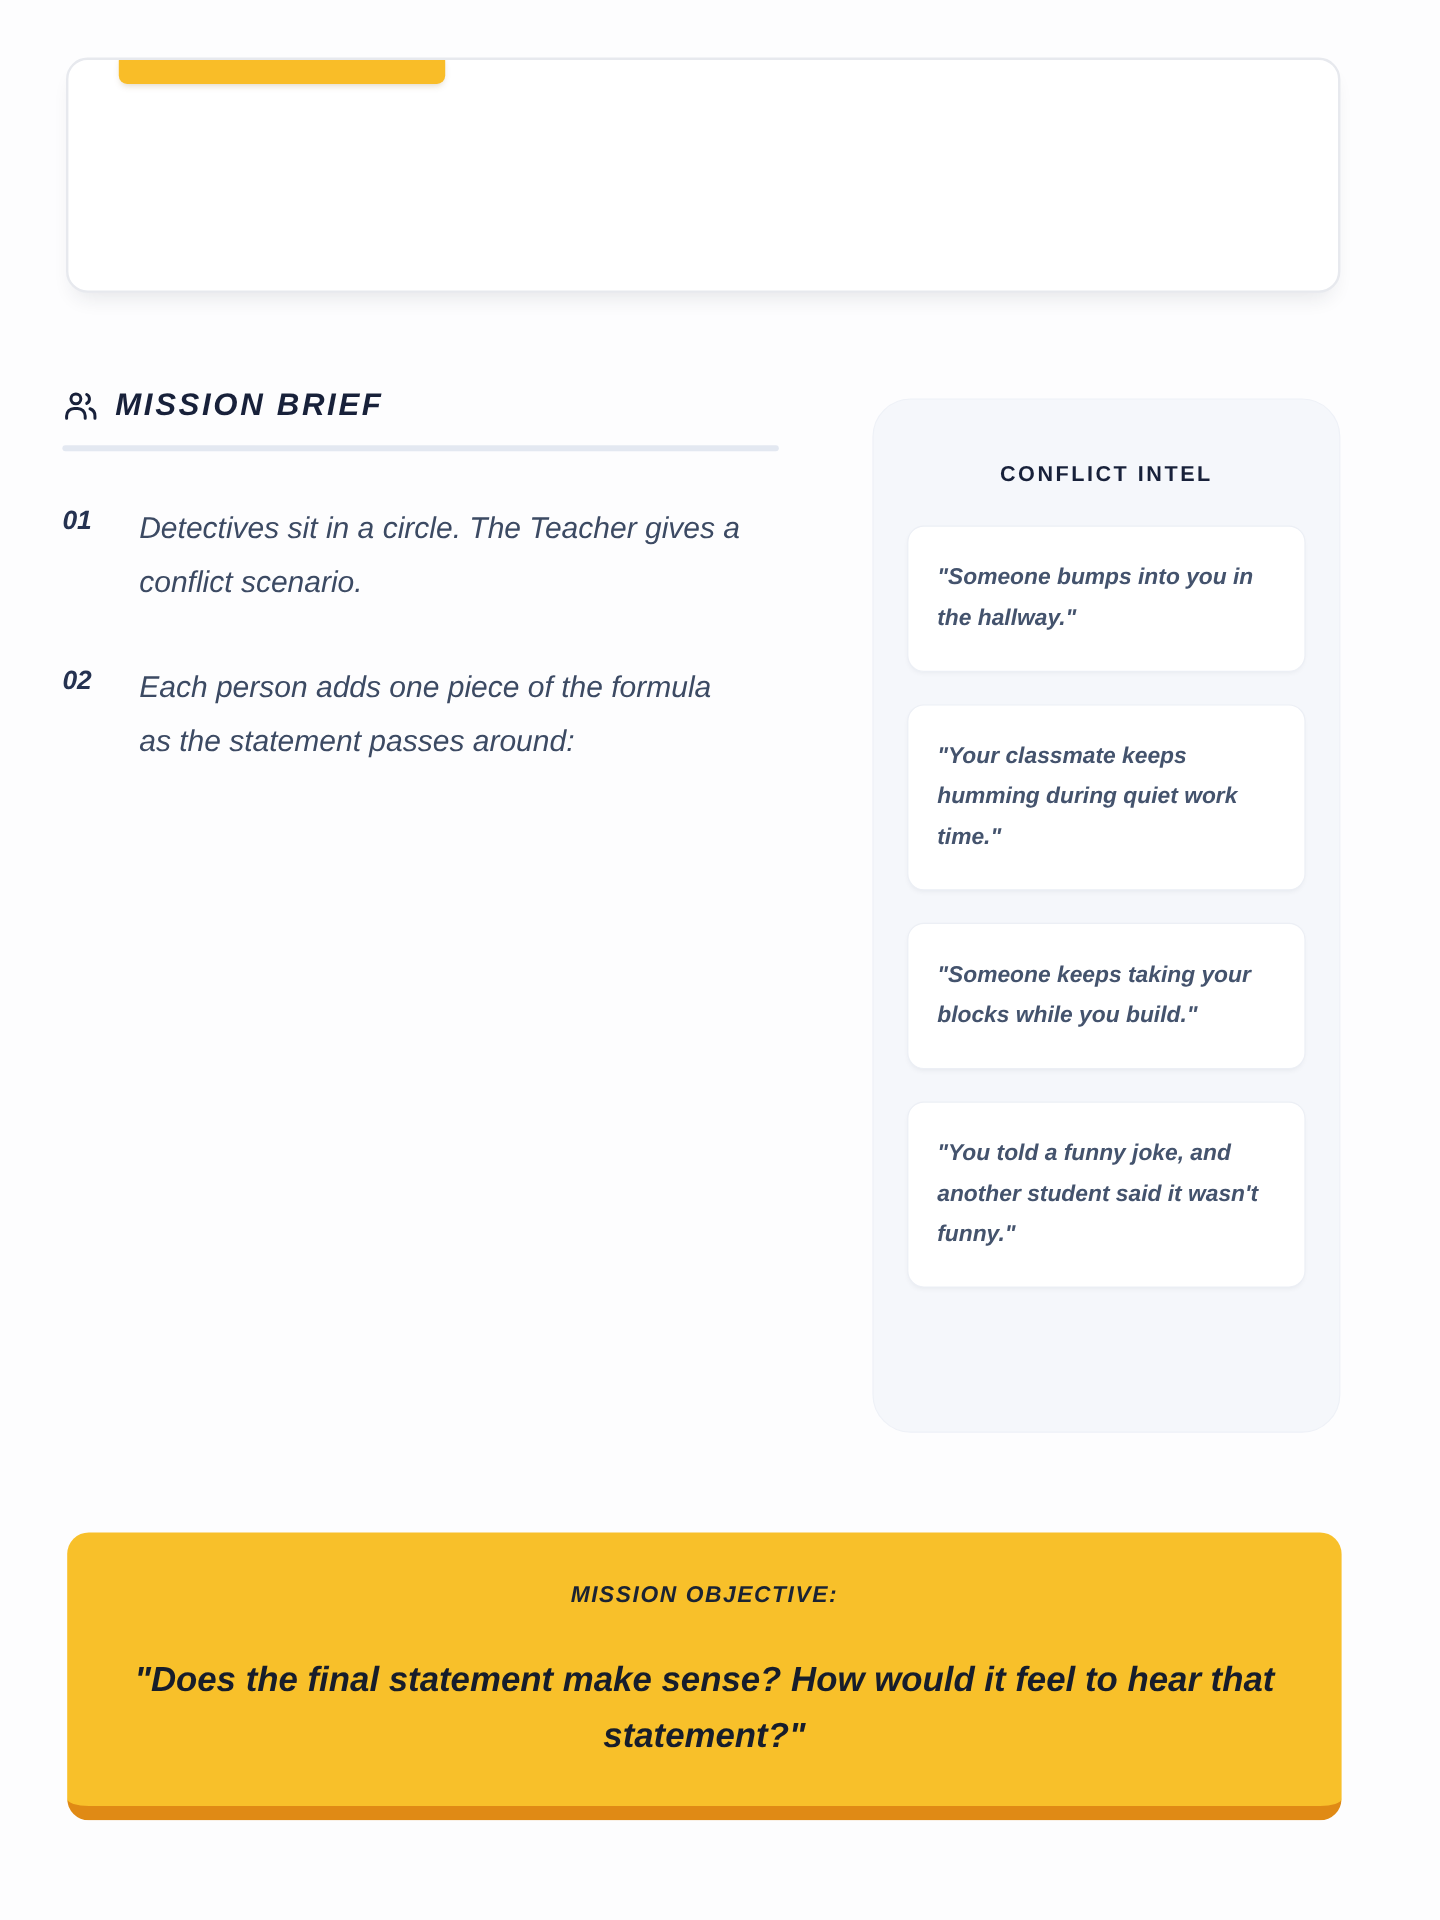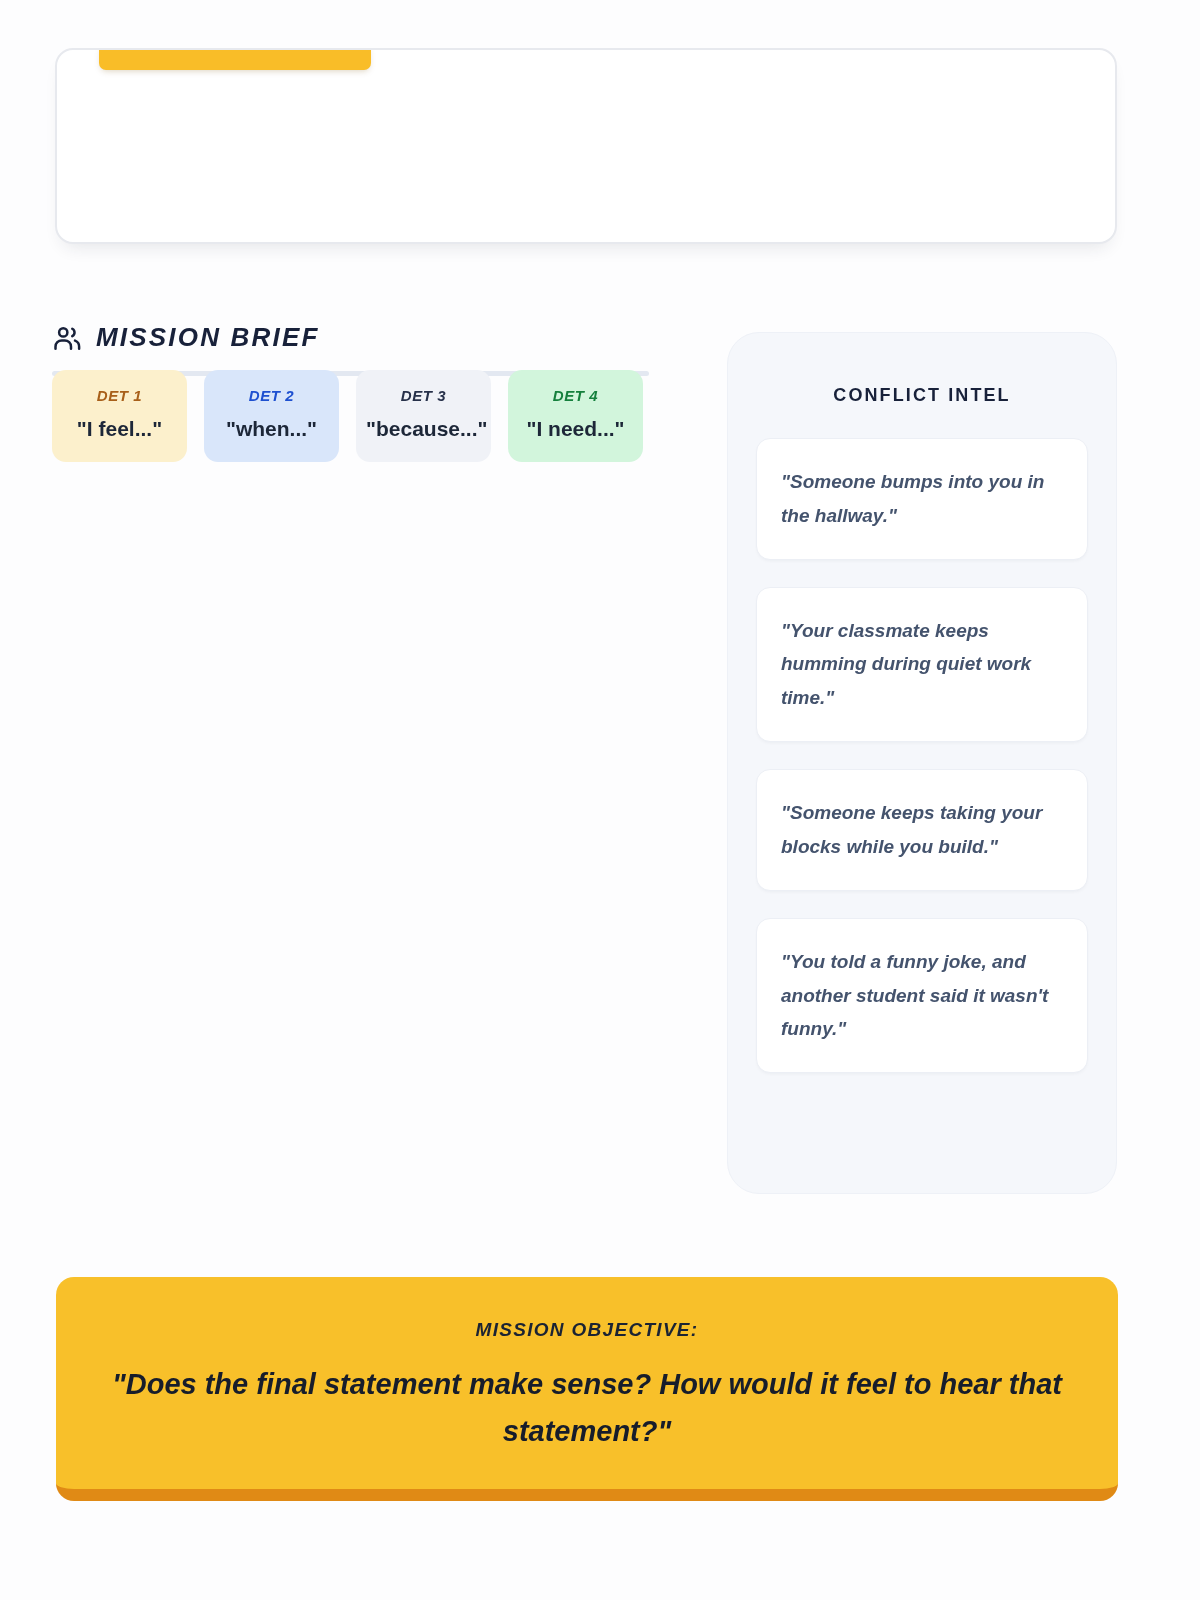--- a/index.html
+++ b/index.html
@@ -166,21 +166,21 @@
     border-bottom: 12px solid #e08a15;
     padding: 42px 54px 34px;
     text-align: center;
   }
   .objective-label {
     font-size: 19px;
     font-weight: bold;
     font-style: italic;
     letter-spacing: 1.3px;
     color: #1b2333;
-    margin-bottom: 20px;
+    margin-bottom: 36px;
   }
   .objective-text {
     font-size: 29px;
     font-weight: bold;
     font-style: italic;
     line-height: 1.62;
     color: #171d2b;
   }
 </style>
 </head>
@@ -198,39 +198,31 @@
         <circle cx="9" cy="7.5" r="3.3"></circle>
         <path d="M2.8 20.5v-1.6a5 5 0 0 1 5-5h2.4a5 5 0 0 1 5 5v1.6"></path>
         <path d="M16.2 4.6a3.3 3.3 0 0 1 0 5.9"></path>
         <path d="M18.4 14.1a5 5 0 0 1 3.3 4.8v1.6"></path>
       </svg>
     </span>
     <span class="brief-title">MISSION BRIEF</span>
   </div>
   <div class="brief-rule"></div>
 
-
-  <div class="det-row">
-    <div class="det-card" style="background:#fcf0cc">
-      <div class="det-label" style="color:#a8601a">DET 1</div>
-      <div class="det-phrase">"I feel..."</div>
+  <div class="steps">
+    <div class="step">
+      <div class="step-num">01</div>
+      <div class="step-text">Detectives sit in a circle. The Teacher gives a conflict scenario.</div>
     </div>
-    <div class="det-card" style="background:#d9e6fa">
-      <div class="det-label" style="color:#1e50d0">DET 2</div>
-      <div class="det-phrase">"when..."</div>
+    <div class="step">
+      <div class="step-num">02</div>
+      <div class="step-text">Each person adds one piece of the formula as the statement passes around:</div>
     </div>
-    <div class="det-card" style="background:#f0f2f7">
-      <div class="det-label" style="color:#27314a">DET 3</div>
-      <div class="det-phrase">"because..."</div>
-    </div>
-    <div class="det-card" style="background:#d2f5dc">
-      <div class="det-label" style="color:#15803d">DET 4</div>
-      <div class="det-phrase">"I need..."</div>
-    </div>
-  </div>
+  </div>
+
 </div>
 
 <div class="intel">
   <div class="intel-title">CONFLICT INTEL</div>
   <div class="intel-card">
     <div class="intel-text">"Someone bumps into you in the hallway."</div>
   </div>
   <div class="intel-card">
     <div class="intel-text">"Your classmate keeps humming during quiet work time."</div>
   </div>

